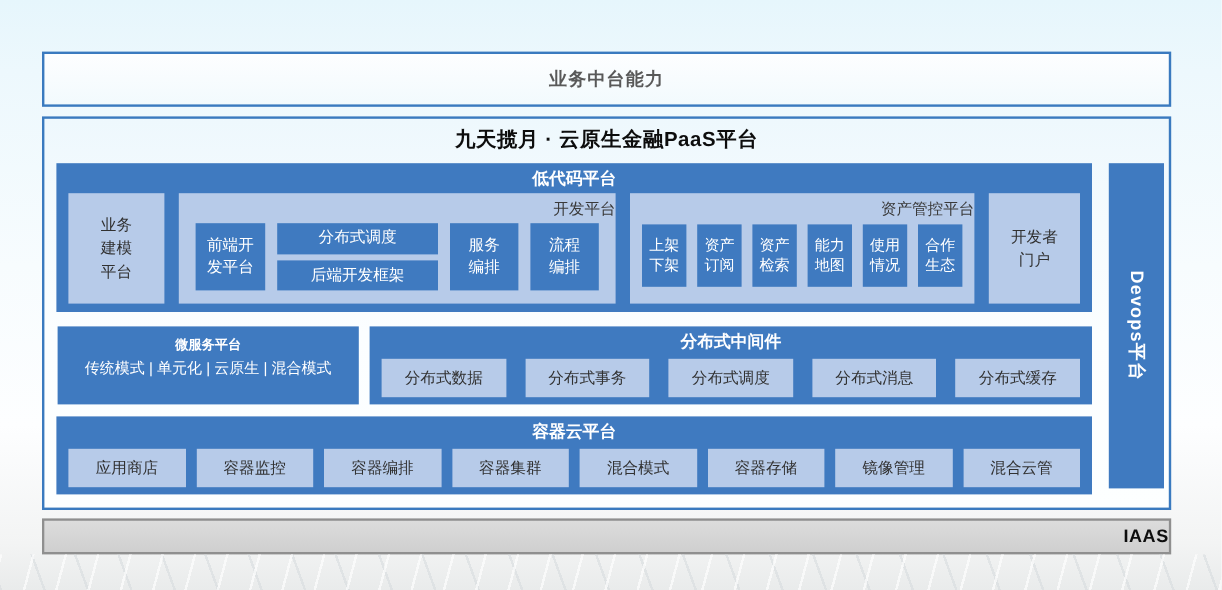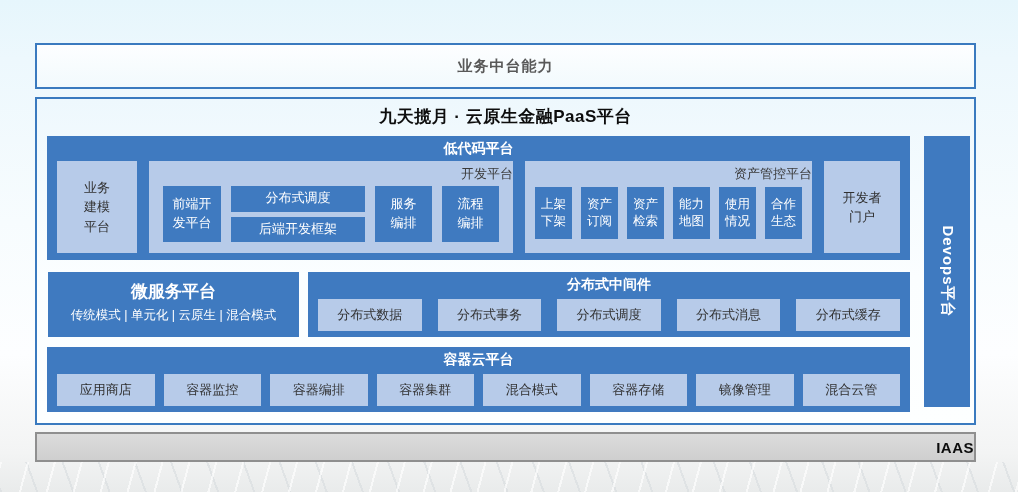--- a/index.html
+++ b/index.html
@@ -58,21 +58,21 @@
   .fe-cell{ width:58px; }
   .dev-stack{ flex:1; display:flex; flex-direction:column; gap:5px; }
   .dev-stack .dark-cell{ flex:1; }
   .orch-cell{ width:57px; }
   .asset-panel{ width:287px; }
   .asset-row{ display:flex; gap:9px; margin:4px 10px 0 10px; height:52px; }
   .asset-row .dark-cell{ flex:1; font-size:12.5px; line-height:1.4; }
 
   
   .micro{ left:11px; top:173px; width:251px; height:65px; text-align:center; }
-  .micro .sec-title{ font-size:17px; padding-top:8px; }
+  .micro .sec-title{ font-size:11px; padding-top:8px; }
   .micro-sub{ color:#ffffff; font-size:12.5px; padding-top:4px; }
 
   
   .middleware{ left:271px; top:173px; width:602px; height:65px; }
   .mw-row{ display:flex; gap:16px; margin:5px 10px 0 10px; height:32px; }
   .mw-row .light-cell{ flex:1; white-space:nowrap; }
 
   
   .ccloud{ left:10px; top:248px; width:863px; height:65px; }
   .cc-row{ display:flex; gap:9px; margin:5px 10px 0 10px; height:32px; }

